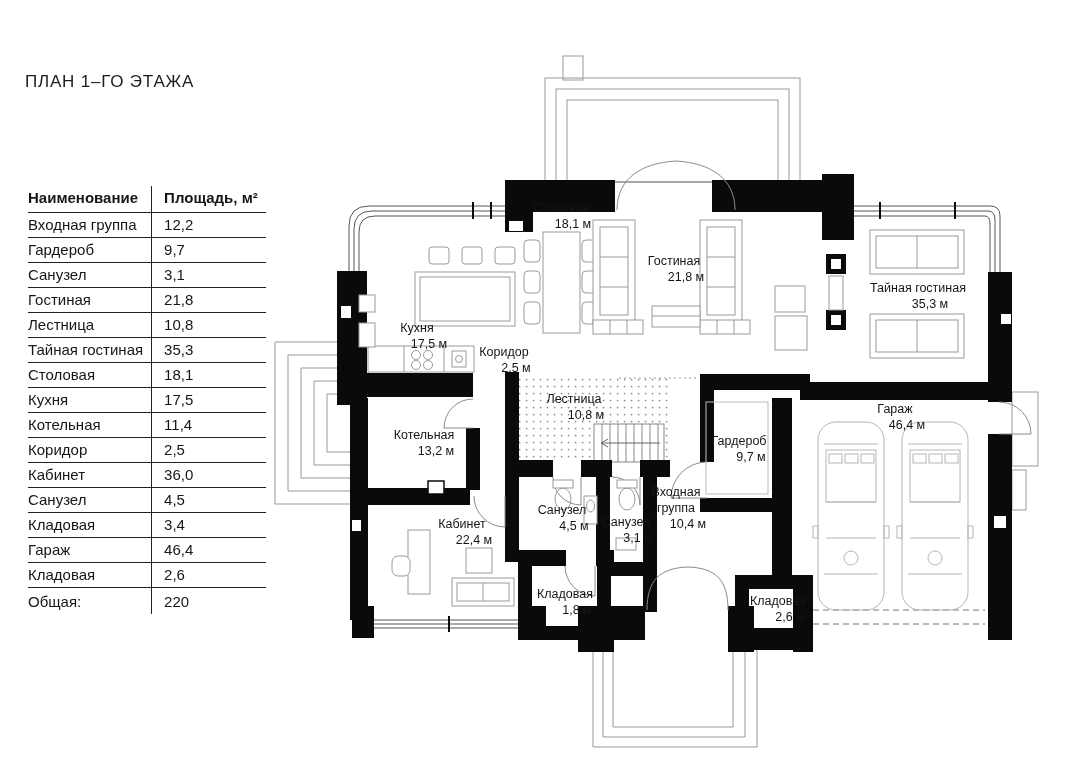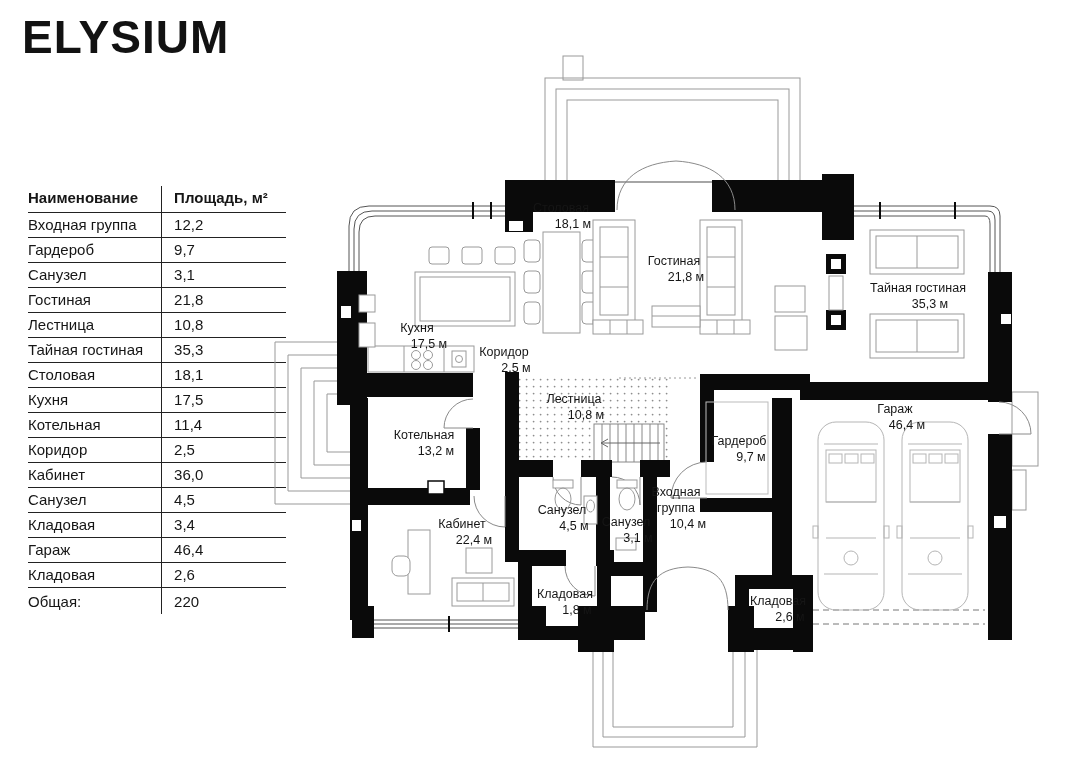--- a/index.html
+++ b/index.html
@@ -7,40 +7,40 @@
        font-family:"Liberation Sans","DejaVu Sans",sans-serif;color:#111;}
   .page{position:absolute;inset:0;}
   
   .brand{position:absolute;left:22px;top:10px;font-size:46px;font-weight:bold;
          letter-spacing:1px;color:#121212;}
   .subtitle{position:absolute;left:25px;top:72px;font-size:17px;letter-spacing:.8px;color:#1c1c1c;}
   
   table.area{position:absolute;left:28px;top:186px;border-collapse:collapse;
              font-size:15px;color:#161616;width:205px;}
   table.area th,table.area td{text-align:left;font-weight:normal;
-             border-bottom:1.5px solid #222;padding:3px 18px 4px 0;white-space:nowrap;margin-left:21px;}
+             border-bottom:1.5px solid #222;padding:3px 8px 4px 0;white-space:nowrap;margin-left:21px;}
   table.area th{font-weight:bold;padding-bottom:6px;}
   table.area th:last-child,table.area td:last-child{border-left:1.5px solid #222;
              padding-left:12px;width:72px;}
   table.area tr.total td{border-bottom:none;font-weight:normal;padding-top:5px;}
   
   svg.plan{position:absolute;left:0;top:0;}
   
   .rlabel{position:absolute;transform:translate(-50%,-50%);text-align:center;
           font-size:12.5px;line-height:1.28;color:#161616;white-space:nowrap;}
   .rlabel .nm{display:block;}
   .rlabel .ar{display:block;padding-left:24px;}
   .rlabel.wrap{white-space:normal;width:68px;}
 </style>
 </head>
 <body>
 
 <div class="page">
 
-  <div class="brand">ELYSIUM</div>
+  <div class="subtitle">ПЛАН 1–ГО ЭТАЖА</div>
 
   <table class="area">
     <thead>
       <tr>
         <th>Наименование</th>
         <th>Площадь, м²</th>
       </tr>
     </thead>
     <tbody>
       <tr>

